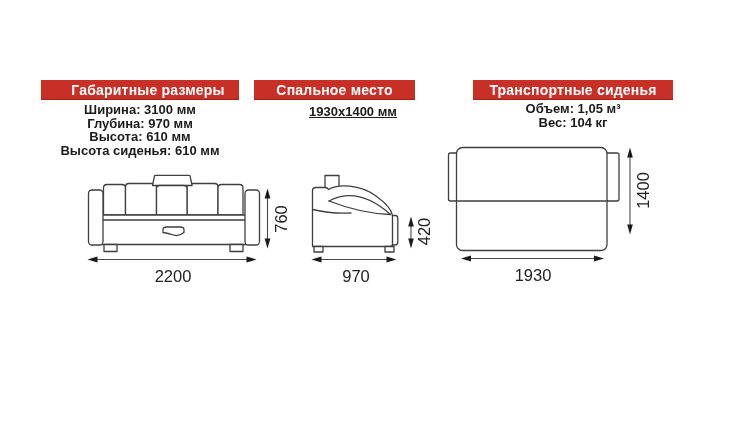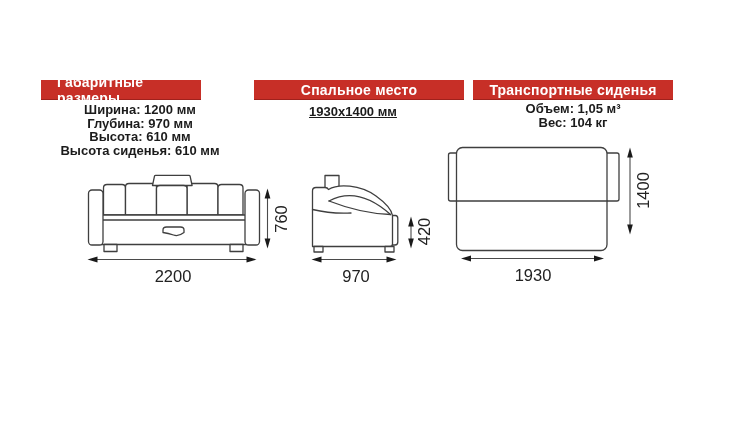--- a/index.html
+++ b/index.html
@@ -19,22 +19,22 @@
     border-bottom: 1px solid #9f211c;
     color: #ffffff;
     font-weight: bold;
     font-size: 14px;
     display: flex;
     align-items: center;
     justify-content: center;
     letter-spacing: 0.2px;
     box-sizing: border-box;
   }
-  .hdr1 { left: 41px;  width: 160px; padding-left: 16px; }
-  .hdr2 { left: 254px; width: 210px; }
+  .hdr1 { left: 41px;  width: 198px; padding-left: 16px; }
+  .hdr2 { left: 254px; width: 161px; }
   .hdr3 { left: 473px; width: 200px; }
   .specs {
     position: absolute;
     text-align: center;
     color: #1b1b1b;
     font-weight: bold;
     font-size: 13px;
     line-height: 13.5px;
   }
   .specs1 { left: 31px;  width: 218px; top: 103px; }
@@ -78,21 +78,21 @@
     <span>Габаритные размеры</span>
   </div>
   <div class="hdr hdr2">
     <span>Спальное место</span>
   </div>
   <div class="hdr hdr3">
     <span>Транспортные сиденья</span>
   </div>
 
   <div class="specs specs1">
-    <div>Ширина: 1200 мм</div>
+    <div>Ширина: 3100 мм</div>
     <div>Глубина: 970 мм</div>
     <div>Высота: 610 мм</div>
     <div>Высота сиденья: 610 мм</div>
   </div>
   <div class="specs specs2">
     <div>1930x1400 мм</div>
   </div>
   <div class="specs specs3">
     <div>Объем: 1,05 м³</div>
     <div>Вес: 104 кг</div>

